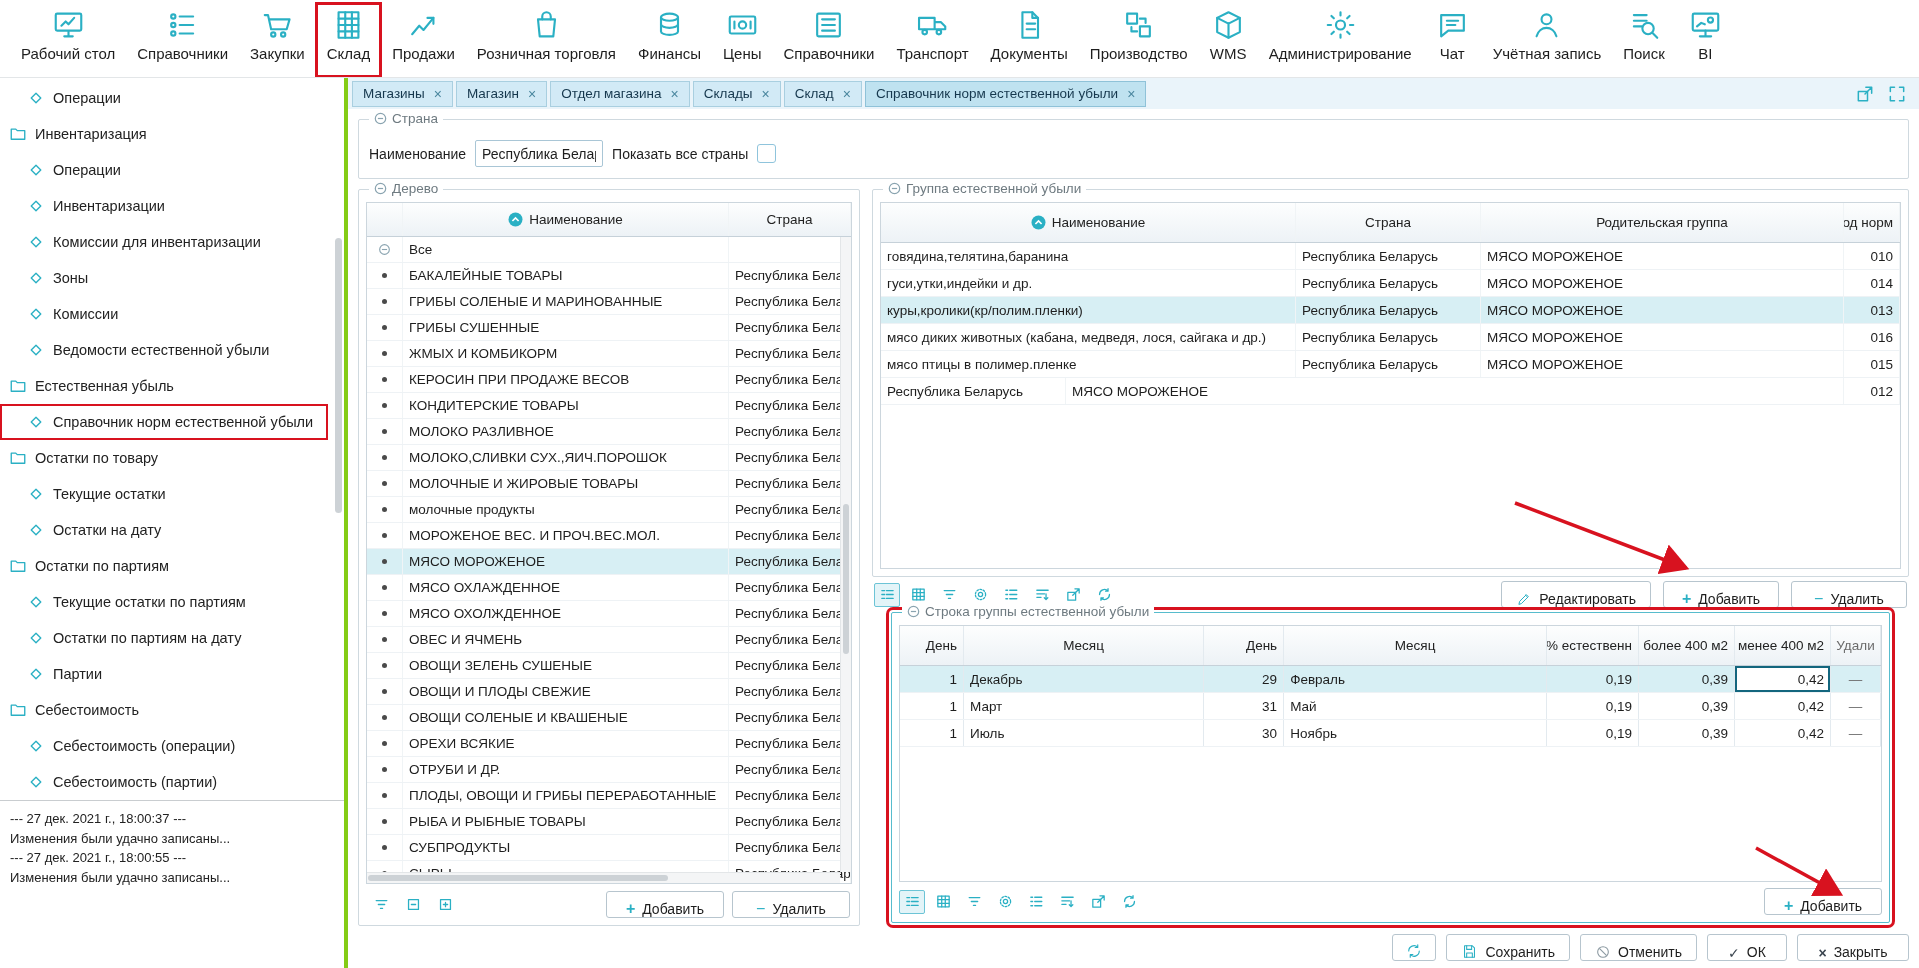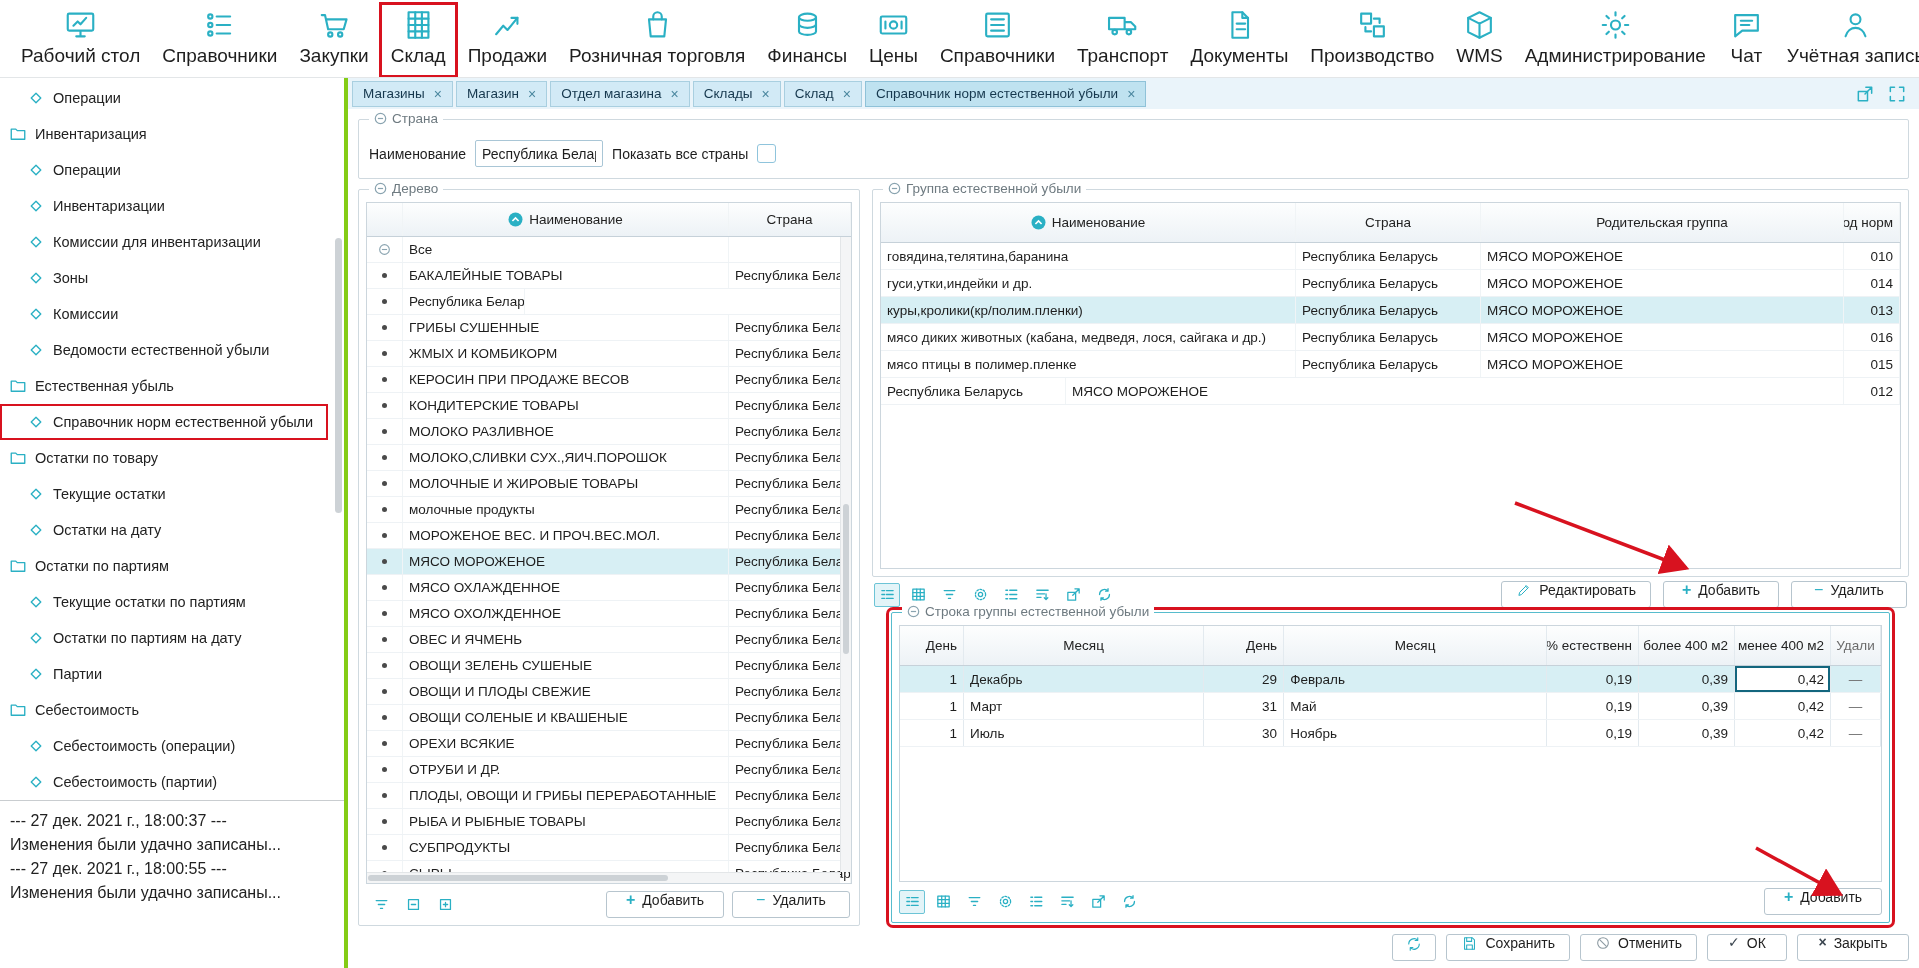--- a/index.html
+++ b/index.html
@@ -10,33 +10,33 @@
   
   .ic{width:100%;height:100%;fill:none;stroke:#2ab0c4;stroke-width:1.5;stroke-linecap:round;stroke-linejoin:round}
   .cminus{width:13px;height:13px;fill:none;stroke:#8aa4b0;stroke-width:1.3}
   .bullet{width:5px;height:5px;border-radius:50%;background:#4a4a4a;display:block}
   .xp{width:13px;height:13px;fill:#fff;stroke:#8aa4b0;stroke-width:1.2}
 
   
   .topbar{flex:0 0 78px;display:flex;align-items:stretch;padding:3px 4px 0 10px;border-bottom:1px solid #e3e6e8;overflow:hidden;background:#fff}
   .topbar-item{display:flex;flex-direction:column;align-items:center;gap:3px;padding:5px 11px 4px;cursor:pointer}
   .topbar-item .ticon{width:37px;height:34px;display:block}
-  .topbar-item .tlabel{font-size:19px;white-space:nowrap;color:#1e1e1e}
+  .topbar-item .tlabel{font-size:15px;white-space:nowrap;color:#1e1e1e}
   .topbar-item.red-box{outline:3px solid #d8121f;outline-offset:-2px}
 
   .content{flex:1;display:flex;min-height:0}
 
   
   .sidebar{flex:0 0 348px;border-right:4px solid #84cc16;display:flex;flex-direction:column;position:relative;min-height:0;background:#fff}
   .side-nav{flex:0 0 auto;padding-top:2px}
   .side-item{height:36px;display:flex;align-items:center;gap:8px;padding:0 9px;font-size:14.5px;cursor:pointer;color:#222;white-space:nowrap;overflow:hidden}
   .side-item.child{padding-left:27px}
   .side-item.red-box{outline:2.5px solid #d8121f;outline-offset:-2px;margin-right:16px}
   .side-item .sicon{width:18px;height:18px;flex:0 0 auto}
-  .side-log{border-top:1px solid #c9cdd0;padding:8px 10px;font-size:16px;line-height:1.5;color:#222}
+  .side-log{border-top:1px solid #c9cdd0;padding:8px 10px;font-size:13px;line-height:1.5;color:#222}
   .side-scroll{position:absolute;top:0;right:0;width:11px;bottom:170px;pointer-events:auto}
   .side-scroll .thumb{position:absolute;left:2px;width:7px;top:160px;height:275px;background:#cdd2d6;border-radius:4px}
 
   
   .main{flex:1;display:flex;flex-direction:column;min-width:0}
   .tabbar{flex:0 0 31px;background:#eaf4fa;display:flex;align-items:center;padding:2px 8px 2px 4px;gap:3px}
   .tab{display:flex;align-items:center;gap:9px;height:26px;padding:0 10px;background:#d2eaf6;border:1px solid #a9cfe0;font-size:13.5px;cursor:pointer;color:#16384e;white-space:nowrap}
   .tab.active{background:#bfe2f0;border-color:#8fc2d8}
   .tab-close{font-size:14px;color:#49869e;line-height:1;cursor:pointer}
   .tab-window-icons{margin-left:auto;display:flex;gap:12px;padding-right:4px}
@@ -103,21 +103,21 @@
   .hscroll{position:absolute;left:0;right:11px;bottom:0;height:11px;background:#f4f5f6;border-top:1px solid #e3e6e8}
   .hscroll .hthumb{position:absolute;top:2px;bottom:2px;left:1px;width:300px;background:#cdd2d6;border-radius:3px}
 
   
   .panel-footer{flex:0 0 34px;display:flex;align-items:center;gap:8px;padding:6px 2px 0}
   .line-footer{flex:0 0 33px;display:flex;align-items:center;gap:5px;padding-top:6px}
   .tool{width:26px;height:24px;display:flex;align-items:center;justify-content:center;border:1px solid transparent;border-radius:2px;cursor:pointer;flex:0 0 auto}
   .tool svg{width:17px;height:17px}
   .tool .ic{stroke-width:1.8}
   .tool.active{border-color:#6cc4d6;background:#e3f4f8}
-  .btn{height:27px;display:inline-flex;align-items:flex-start;justify-content:center;gap:7px;padding:0 14px;background:#fff;border:1px solid #b7c5ce;border-radius:3px;font:inherit;font-size:14px;color:#1e1e1e;cursor:pointer;white-space:nowrap}
+  .btn{height:27px;display:inline-flex;align-items:flex-end;justify-content:center;gap:7px;padding:0 14px;background:#fff;border:1px solid #b7c5ce;border-radius:3px;font:inherit;font-size:14px;color:#1e1e1e;cursor:pointer;white-space:nowrap}
   .glyph{color:#2ab0c4;font-size:16px;font-weight:700;line-height:1}
   .glyph.minus{font-weight:400}
   .glyph.dark{color:#3c4650;font-weight:700;font-size:14px}
   .panel-footer .btn{min-width:118px}
   .panel-footer .btn.add{margin-left:auto}
   .line-footer .btn{margin-left:auto;min-width:118px}
 
   .bottombar{flex:0 0 36px;display:flex;align-items:center;justify-content:flex-end;gap:10px;padding:0 10px 6px}
   .bottombar .btn{min-width:112px}
   .bottombar .btn.icon-only{min-width:44px;padding:0}
@@ -548,20 +548,21 @@
                     <span class="bullet"></span>
                   </span>
                   <span class="tc tc-name">БАКАЛЕЙНЫЕ ТОВАРЫ</span>
                   <span class="tc tc-country">Республика Беларусь</span>
                 </div>
 
                 <div class="trow">
                   <span class="tc tc-icon">
                     <span class="bullet"></span>
                   </span>
+                  <span class="tc tc-name">ГРИБЫ СОЛЕНЫЕ И МАРИНОВАННЫЕ</span>
                   <span class="tc tc-country">Республика Беларусь</span>
                 </div>
 
                 <div class="trow">
                   <span class="tc tc-icon">
                     <span class="bullet"></span>
                   </span>
                   <span class="tc tc-name">ГРИБЫ СУШЕННЫЕ</span>
                   <span class="tc tc-country">Республика Беларусь</span>
                 </div>

